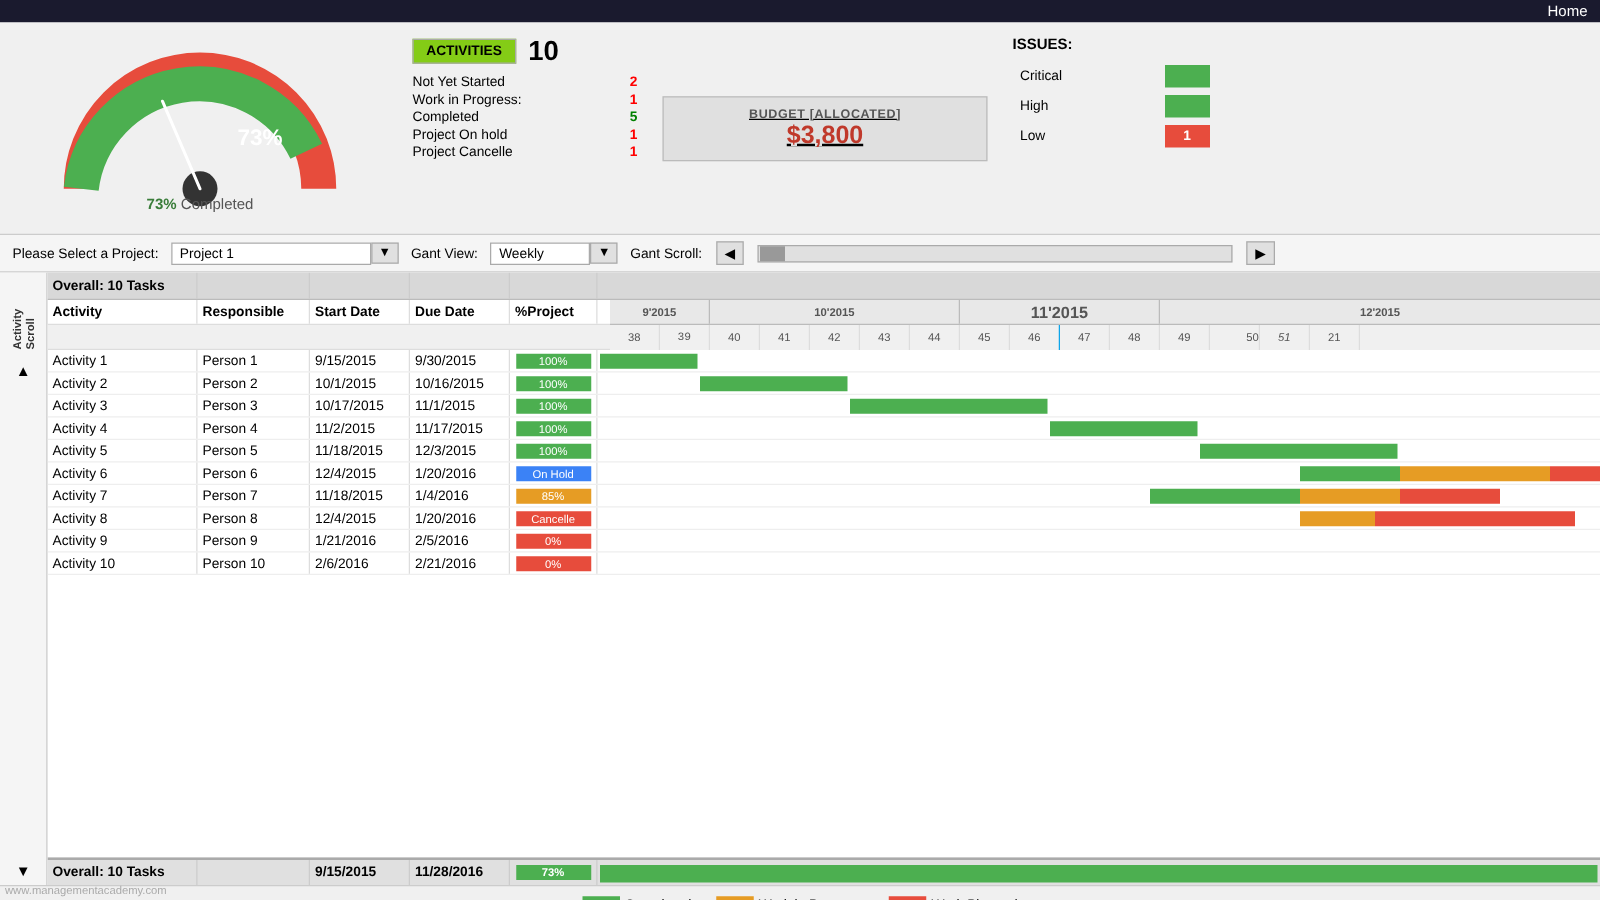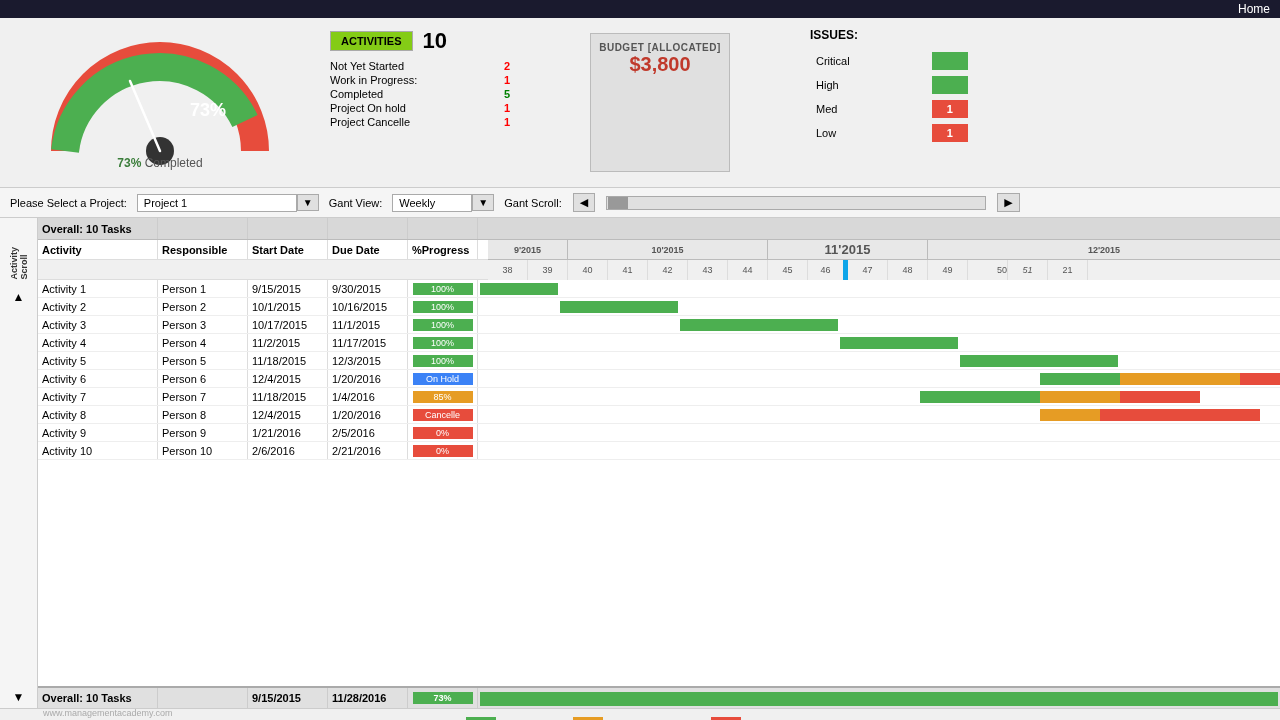--- a/index.html
+++ b/index.html
@@ -18,21 +18,21 @@
     
     .activities-panel { width: 200px; padding: 10px; display: flex; flex-direction: column; gap: 2px; }
     .act-header { display: flex; align-items: center; gap: 10px; margin-bottom: 4px; }
     .act-header-btn { background: #84cc16; border: 1px solid #aaa; padding: 3px 10px; font-size: 11px; font-weight: bold; }
     .act-count { font-size: 22px; font-weight: bold; }
     .act-row { display: flex; justify-content: space-between; font-size: 11px; }
     .act-row .num-red { color: red; font-weight: bold; }
     .act-row .num-green { color: green; font-weight: bold; }
 
     
-    .budget-panel { width: 280px; display: flex; flex-direction: row; gap: 6px; padding: 15px 10px; justify-content: center; }
+    .budget-panel { width: 280px; display: flex; flex-direction: column; gap: 6px; padding: 15px 10px; justify-content: center; text-decoration: underline; }
     .budget-box { background: #e0e0e0; border: 1px solid #bbb; text-align: center; padding: 8px; }
     .budget-box .budget-title { font-size: 10px; color: #555; font-weight: bold; letter-spacing: 0.5px; }
     .budget-box .budget-value { font-size: 20px; color: #c0392b; font-weight: bold; }
 
     
     .issues-panel { width: 260px; padding: 10px; }
     .issues-title { font-weight: bold; font-size: 12px; margin-bottom: 6px; }
     .issues-table { width: 100%; }
     .issues-table td { padding: 2px 4px; font-size: 11px; vertical-align: middle; }
     .issue-badge { display: inline-block; width: 36px; height: 18px; text-align: center; line-height: 18px; font-size: 11px; color: #fff; font-weight: bold; }
@@ -130,24 +130,20 @@
       <tbody>
           <tr>
         <td>Critical</td>
         <td><span class="issue-badge badge-green">&nbsp;</span></td>
       </tr>
       <tr>
         <td>High</td>
         <td><span class="issue-badge badge-green">&nbsp;</span></td>
       </tr>
       <tr>
-        <td>Med</td>
-        <td><span class="issue-badge badge-red">1</span></td>
-      </tr>
-      <tr>
         <td>Low</td>
         <td><span class="issue-badge badge-red">1</span></td>
       </tr>
     </tbody>
       </table>
   </div>
 </div>
 
 <div class="selector-row">
   <span class="selector-label">Please Select a Project:</span>
@@ -188,44 +184,44 @@
       <div style="flex:1;"></div>
     </div>
 
     <div style="display:flex; height:40px;">
       <div style="display:flex; flex-direction:column; flex-shrink:0;">
         <div style="height:20px; width:450px; display:flex; border-bottom:1px solid #ddd;">
           <div style="width:120px; border-right:1px solid #ddd; padding:2px 4px; font-weight:bold; font-size:11px; display:flex; align-items:center;">Activity</div>
           <div style="width:90px; border-right:1px solid #ddd; padding:2px 4px; font-weight:bold; font-size:11px; display:flex; align-items:center;">Responsible</div>
           <div style="width:80px; border-right:1px solid #ddd; padding:2px 4px; font-weight:bold; font-size:11px; display:flex; align-items:center;">Start Date</div>
           <div style="width:80px; border-right:1px solid #ddd; padding:2px 4px; font-weight:bold; font-size:11px; display:flex; align-items:center;">Due Date</div>
-          <div style="width:70px; border-right:1px solid #ddd; padding:2px 4px; font-weight:bold; font-size:11px; display:flex; align-items:center;">%Progress</div>
+          <div style="width:70px; border-right:1px solid #ddd; padding:2px 4px; font-weight:bold; font-size:11px; display:flex; align-items:center;">%Project</div>
         </div>
         <div style="height:20px; width:450px; border-bottom:1px solid #ddd; display:flex; background:#f0f0f0;">
           
         </div>
       </div>
 
       <div style="flex:1; overflow:hidden; display:flex; flex-direction:column;">
         <div style="display:flex; height:20px; border-bottom:1px solid #bbb; background:#e8e8e8;">
           <div style="width:80px; text-align:center; border-right:1px solid #bbb; font-size:9px; font-weight:bold; color:#555; line-height:20px; flex-shrink:0;">9'2015</div>
           <div style="width:200px; text-align:center; border-right:1px solid #bbb; font-size:9px; font-weight:bold; color:#555; line-height:20px; flex-shrink:0;">10'2015</div>
           <div style="width:160px; text-align:center; border-right:1px solid #bbb; font-size:13px; font-weight:bold; color:#555; line-height:20px; flex-shrink:0;">11'2015</div>
           <div style="flex:1; text-align:center; font-size:9px; font-weight:bold; color:#555; line-height:20px;">12'2015</div>
         </div>
         <div style="display:flex; height:20px; background:#f0f0f0;">
           <div style="width:40px;min-width:40px;border-right:1px solid #ddd;text-align:center;font-size:9px;color:#555;line-height:20px;flex-shrink:0;">38</div>
-          <div style="width:40px;min-width:40px;border-right:1px solid #ddd;text-align:center;font-size:9px;color:#555;line-height:20px;flex-shrink:0;">39</div>
+          <div style="width:40px;min-width:40px;border-right:1px solid #ddd;text-align:center;font-size:9px;color:#555;line-height:20px;flex-shrink:0;font-family:Liberation Mono, monospace;">39</div>
           <div style="width:40px;min-width:40px;border-right:1px solid #ddd;text-align:center;font-size:9px;color:#555;line-height:20px;flex-shrink:0;">40</div>
           <div style="width:40px;min-width:40px;border-right:1px solid #ddd;text-align:center;font-size:9px;color:#555;line-height:20px;flex-shrink:0;">41</div>
           <div style="width:40px;min-width:40px;border-right:1px solid #ddd;text-align:center;font-size:9px;color:#555;line-height:20px;flex-shrink:0;">42</div>
           <div style="width:40px;min-width:40px;border-right:1px solid #ddd;text-align:center;font-size:9px;color:#555;line-height:20px;flex-shrink:0;">43</div>
           <div style="width:40px;min-width:40px;border-right:1px solid #ddd;text-align:center;font-size:9px;color:#555;line-height:20px;flex-shrink:0;">44</div>
           <div style="width:40px;min-width:40px;border-right:1px solid #ddd;text-align:center;font-size:9px;color:#555;line-height:20px;flex-shrink:0;">45</div>
-          <div style="width:40px;min-width:40px;border-right:5px solid #0ea5e9;text-align:center;font-size:9px;color:#555;line-height:20px;flex-shrink:0;">46</div>
+          <div style="width:40px;min-width:40px;border-right:1px solid #0ea5e9;text-align:center;font-size:9px;color:#555;line-height:20px;flex-shrink:0;">46</div>
           <div style="width:40px;min-width:40px;border-right:1px solid #ddd;text-align:center;font-size:9px;color:#555;line-height:20px;flex-shrink:0;">47</div>
           <div style="width:40px;min-width:40px;border-right:1px solid #ddd;text-align:center;font-size:9px;color:#555;line-height:20px;flex-shrink:0;">48</div>
           <div style="width:40px;min-width:40px;border-right:1px solid #ddd;text-align:center;font-size:9px;color:#555;line-height:20px;flex-shrink:0;">49</div>
           <div style="width:40px;min-width:40px;border-right:1px solid #ddd;text-align:right;font-size:9px;color:#555;line-height:20px;flex-shrink:0;">50</div>
           <div style="width:40px;min-width:40px;border-right:1px solid #ddd;text-align:center;font-size:9px;color:#555;line-height:20px;flex-shrink:0;font-style:italic;">51</div>
           <div style="width:40px;min-width:40px;border-right:1px solid #ddd;text-align:center;font-size:9px;color:#555;line-height:20px;flex-shrink:0;">21</div>
         </div>
       </div>
     </div>
 
@@ -388,16 +384,16 @@
     <span>Completed</span>
   </div>
   <div class="legend-item">
     <div class="legend-box legend-orange"></div>
     <span>Work in Progress</span>
   </div>
   <div class="legend-item">
     <div class="legend-box legend-red"></div>
     <span>Work Planned</span>
   </div>
-  <div style="position:absolute;bottom:2px;left:4px;margin-left:39px;">
+  <div style="position:absolute;bottom:2px;left:4px;">
     <span style="font-size:9px;color:#aaa;">www.managementacademy.com</span>
   </div>
 </div>
 
 </body></html>

